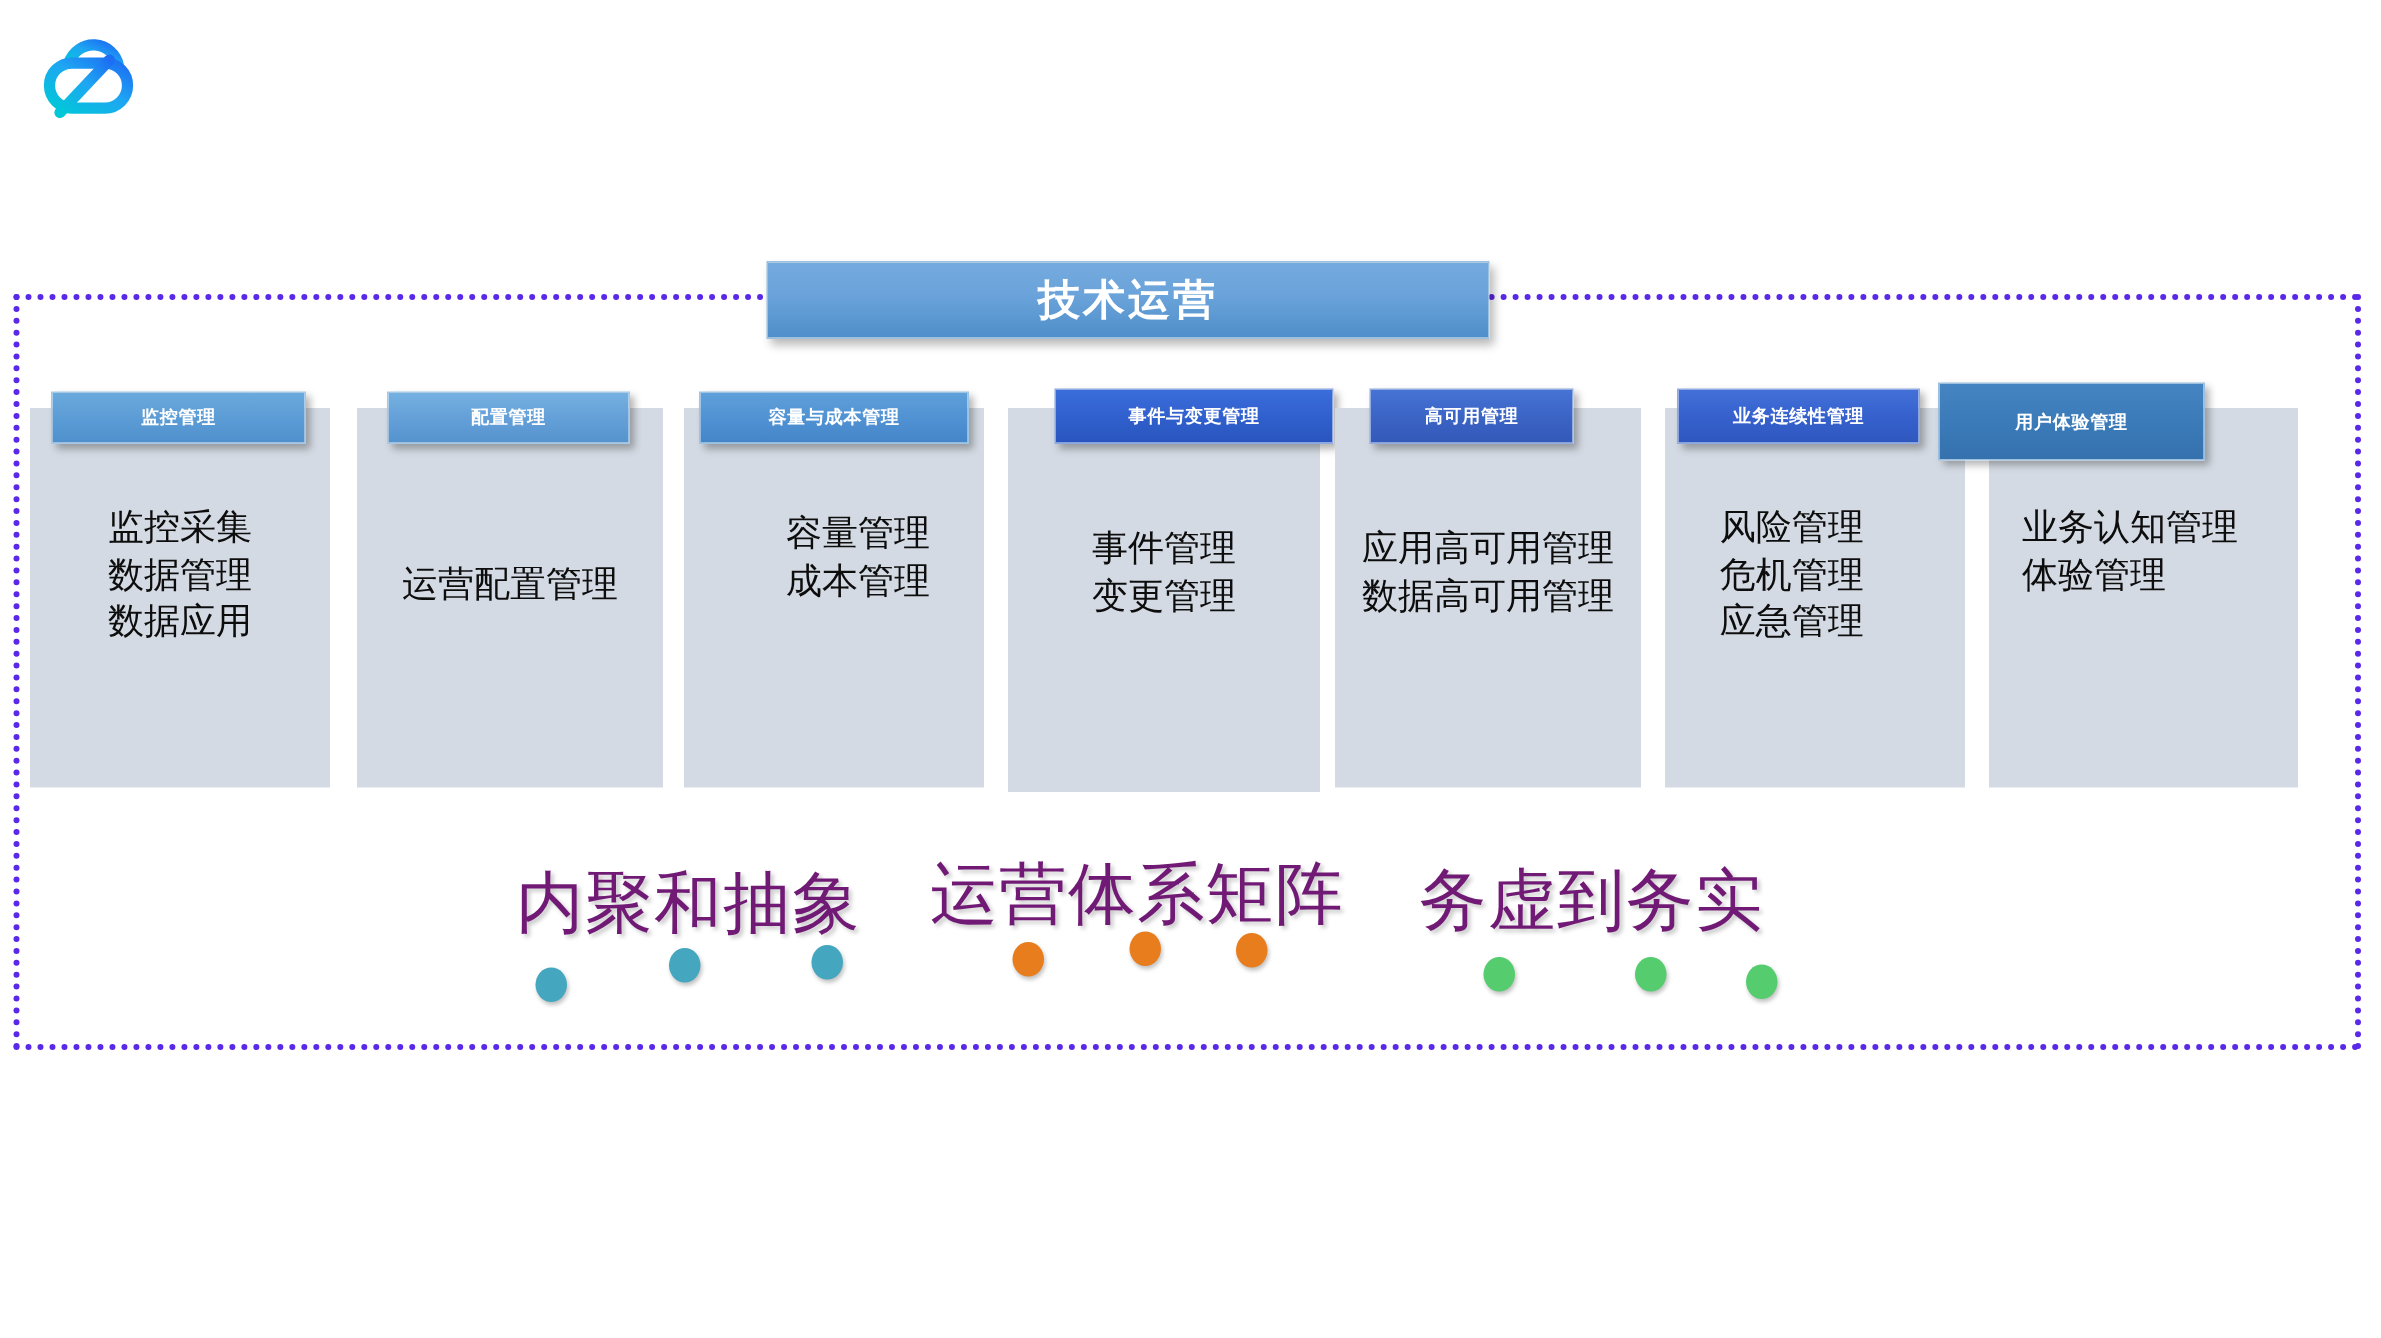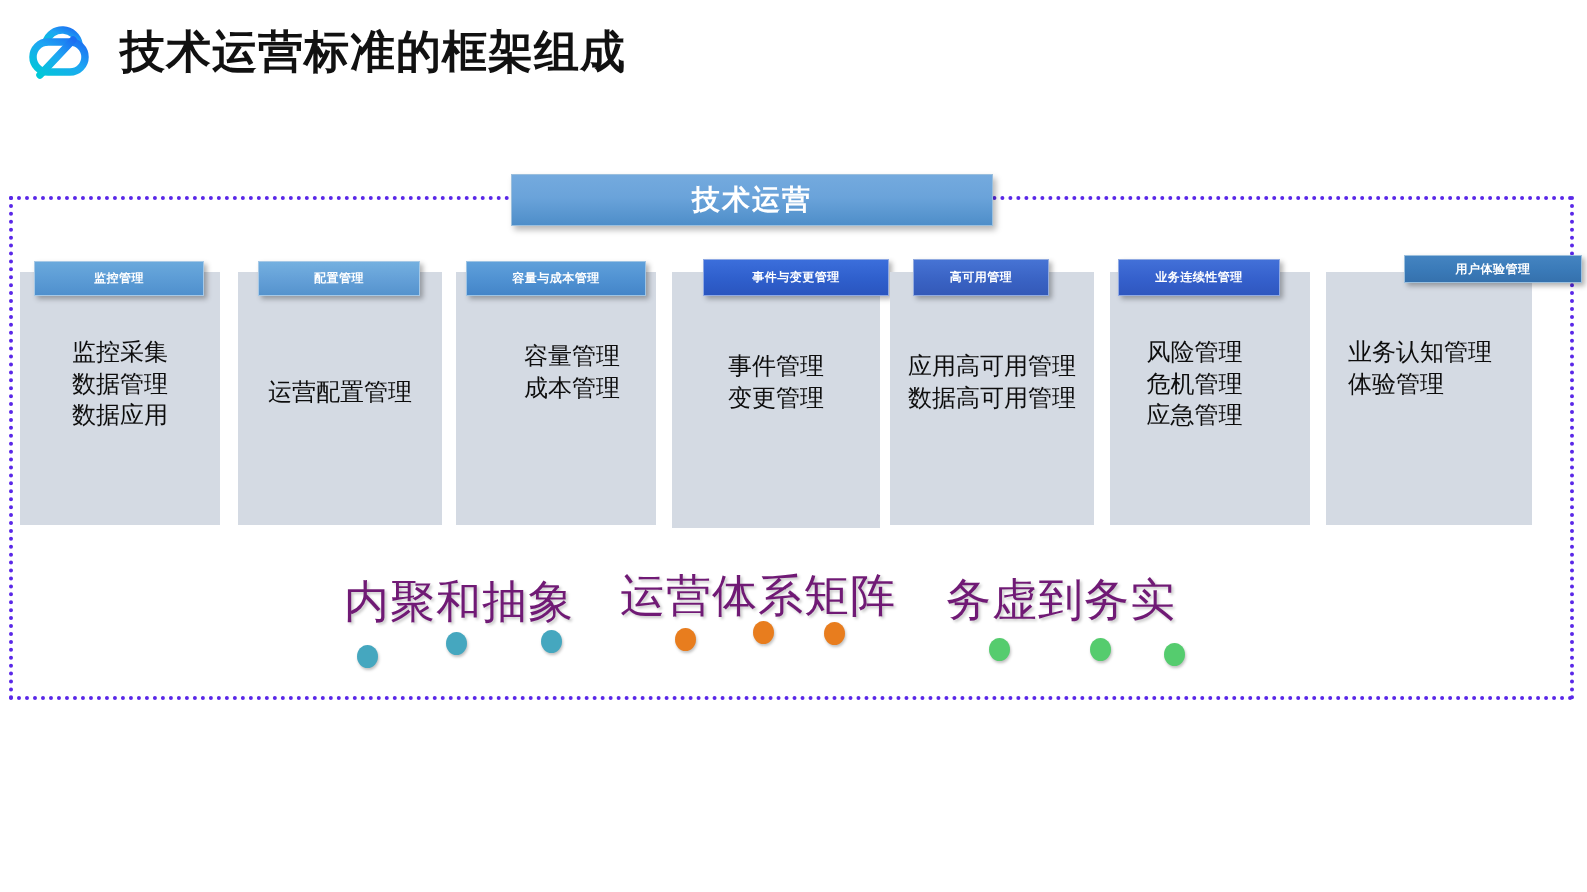--- a/index.html
+++ b/index.html
@@ -128,42 +128,41 @@
       <linearGradient id="cgrad" x1="0" y1="1" x2="1" y2="0">
         <stop offset="0%" stop-color="#00c8d7"></stop>
         <stop offset="55%" stop-color="#1ea6f3"></stop>
         <stop offset="100%" stop-color="#1c6ef2"></stop>
       </linearGradient>
     </defs>
     <path d="M22 20 A17 17 0 0 1 55 22" fill="none" stroke="url(#cgrad)" stroke-width="7.5" stroke-linecap="round"></path>
     <path d="M24 50 A15 15 0 1 1 24 20 L46 20 A15 15 0 0 1 46 50 Z" fill="none" stroke="url(#cgrad)" stroke-width="7.5" stroke-linejoin="round"></path>
     <path d="M16 53 L49 18" stroke="url(#cgrad)" stroke-width="7.5" stroke-linecap="round"></path>
   </svg>
-  <div id="page-title">技术运营标准的框架组成</div>
 </div>
 
 <div id="dotted-frame"></div>
 
 <div id="top-banner">
   <span id="top-banner-label">技术运营</span>
 </div>
 
 <div class="col-card" style="left:20px; top:272px; width:200px; height:253px;"></div>
 <div class="col-header" style="left:34px; top:261px; width:170px; height:35px; background:linear-gradient(180deg,#6aa9dc 0%,#5b9bd5 55%,#4f90cd 100%); border:1px solid #a7c9e6;">
   <span class="col-header-label">监控管理</span>
 </div>
 <div class="col-body-text" style="left:20px; top:336px; width:200px;">监控采集
 数据管理
 数据应用</div>
 
 <div class="col-card" style="left:238px; top:272px; width:204px; height:253px;"></div>
 <div class="col-header" style="left:258px; top:261px; width:162px; height:35px; background:linear-gradient(180deg,#74b0e0 0%,#639fd7 55%,#5593cd 100%); border:1px solid #a7c9e6;">
   <span class="col-header-label">配置管理</span>
 </div>
-<div class="col-body-text" style="left:238px; top:376px; width:204px;">运营配置管理</div>
+<div class="col-body-text" style="left:238px; top:376px; width:204px;font-family:Liberation Mono, monospace;">运营配置管理</div>
 
 <div class="col-card" style="left:456px; top:272px; width:200px; height:253px;"></div>
 <div class="col-header" style="left:466px; top:261px; width:180px; height:35px; background:linear-gradient(180deg,#5fa0da 0%,#4f91d2 55%,#4485c8 100%); border:1px solid #9ec4e4;">
   <span class="col-header-label">容量与成本管理</span>
 </div>
 <div class="col-body-text" style="left:456px; top:340px; width:232px;">容量管理
 成本管理</div>
 
 <div class="col-card" style="left:672px; top:272px; width:208px; height:256px;"></div>
 <div class="col-header" style="left:683px; top:259px; width:186px; height:37px; background:linear-gradient(180deg,#3b6edb 0%,#2f5fcc 55%,#2a55bf 100%); border:1px solid #8fa9e4;margin-left:20px;">
@@ -181,21 +180,21 @@
 
 <div class="col-card" style="left:1110px; top:272px; width:200px; height:253px;"></div>
 <div class="col-header" style="left:1118px; top:259px; width:162px; height:37px; background:linear-gradient(180deg,#4270d8 0%,#3560cc 55%,#2f57bf 100%); border:1px solid #91aae2;">
   <span class="col-header-label">业务连续性管理</span>
 </div>
 <div class="col-body-text" style="left:1110px; top:336px; width:169px;">风险管理
 危机管理
 应急管理</div>
 
 <div class="col-card" style="left:1326px; top:272px; width:206px; height:253px;"></div>
-<div class="col-header" style="left:1404px; top:255px; width:178px; height:28px; background:linear-gradient(180deg,#4484c1 0%,#3a7ab8 55%,#3571ad 100%); border:1px solid #9cc0dd;justify-content:center;">
+<div class="col-header" style="left:1292px; top:255px; width:178px; height:52px; background:linear-gradient(180deg,#4484c1 0%,#3a7ab8 55%,#3571ad 100%); border:1px solid #9cc0dd;justify-content:center;">
   <span class="col-header-label">用户体验管理</span>
 </div>
 <div class="col-body-text" style="left:1326px; top:336px; width:206px; text-align:left; padding-left:22px; box-sizing:border-box;">业务认知管理
 体验管理</div>
 
 <div class="slogan" style="left:344px; top:572px;">内聚和抽象</div>
 <div class="dot" style="left:357px; top:645px; background:#45a7bf;"></div>
 <div class="dot" style="left:446px; top:632px; background:#45a7bf;"></div>
 <div class="dot" style="left:541px; top:630px; background:#45a7bf;"></div>
 

